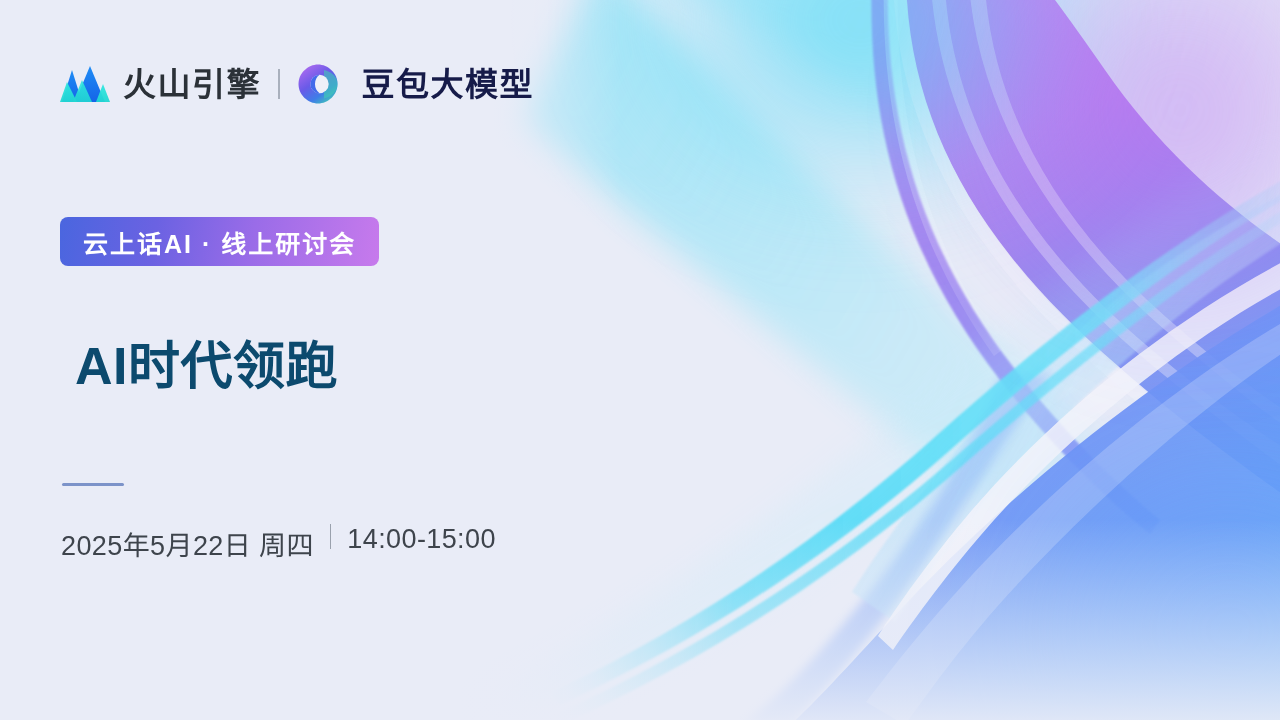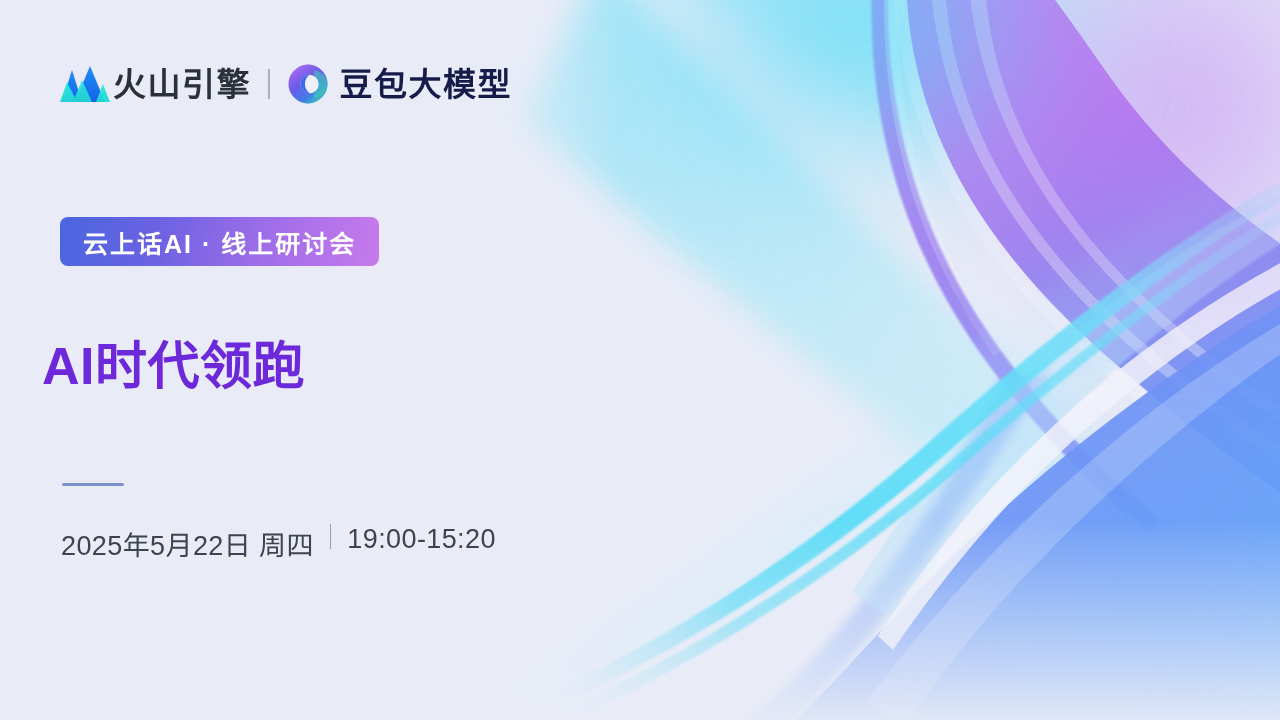--- a/index.html
+++ b/index.html
@@ -76,38 +76,38 @@
   .logo-bar {
     position: absolute;
     left: 60px;
     top: 56px;
     display: flex;
     align-items: center;
     height: 56px;
   }
   .vol-mark { width: 50px; height: 40px; flex: 0 0 auto; display:block; }
   .vol-word {
-    margin-left: 3px;
+    margin-left: 13px;
     font-size: 33px;
     font-weight: 700;
     letter-spacing: 1.5px;
     color: #2b3138;
     line-height: 1;
     white-space: nowrap;
   }
   .logo-sep {
     width: 1.5px;
     height: 30px;
     background: #a9b0bd;
     margin: 0 17px;
     flex: 0 0 auto;
   }
   .db-mark { width: 42px; height: 42px; flex: 0 0 auto; display:block; }
   .db-word {
-    margin-left: 11px;
+    margin-left: 23px;
     font-size: 33px;
     font-weight: 700;
     letter-spacing: 1.5px;
     color: #161b49;
     line-height: 1;
     white-space: nowrap;
   }
 
   
   .badge {
@@ -123,23 +123,23 @@
     color: #ffffff;
     font-size: 25px;
     font-weight: 700;
     letter-spacing: 2px;
     white-space: nowrap;
   }
 
   
   .headline {
     position: absolute;
-    left: 42px;
+    left: 75px;
     top: 298px;
-    color: #6d28d9;
+    color: #0c4a6e;
     font-size: 52px;
     font-weight: 700;
     letter-spacing: 0.5px;
     line-height: 1.28;
     white-space: nowrap;
   }
   .headline .ln { display: block; }
   .headline .ln2 { letter-spacing: 0px; }
 
   
@@ -384,17 +384,17 @@
 
     <h1 class="headline">
       <span class="ln ln1">AI时代领跑</span>
     </h1>
 
     <div class="rule"></div>
 
     <div class="meta">
       <span>2025年5月22日 周四</span>
       <span class="bar"></span>
-      <span>19:00-15:20</span>
+      <span>14:00-15:00</span>
     </div>
 
   </div>
 </div>
 
 </body></html>

